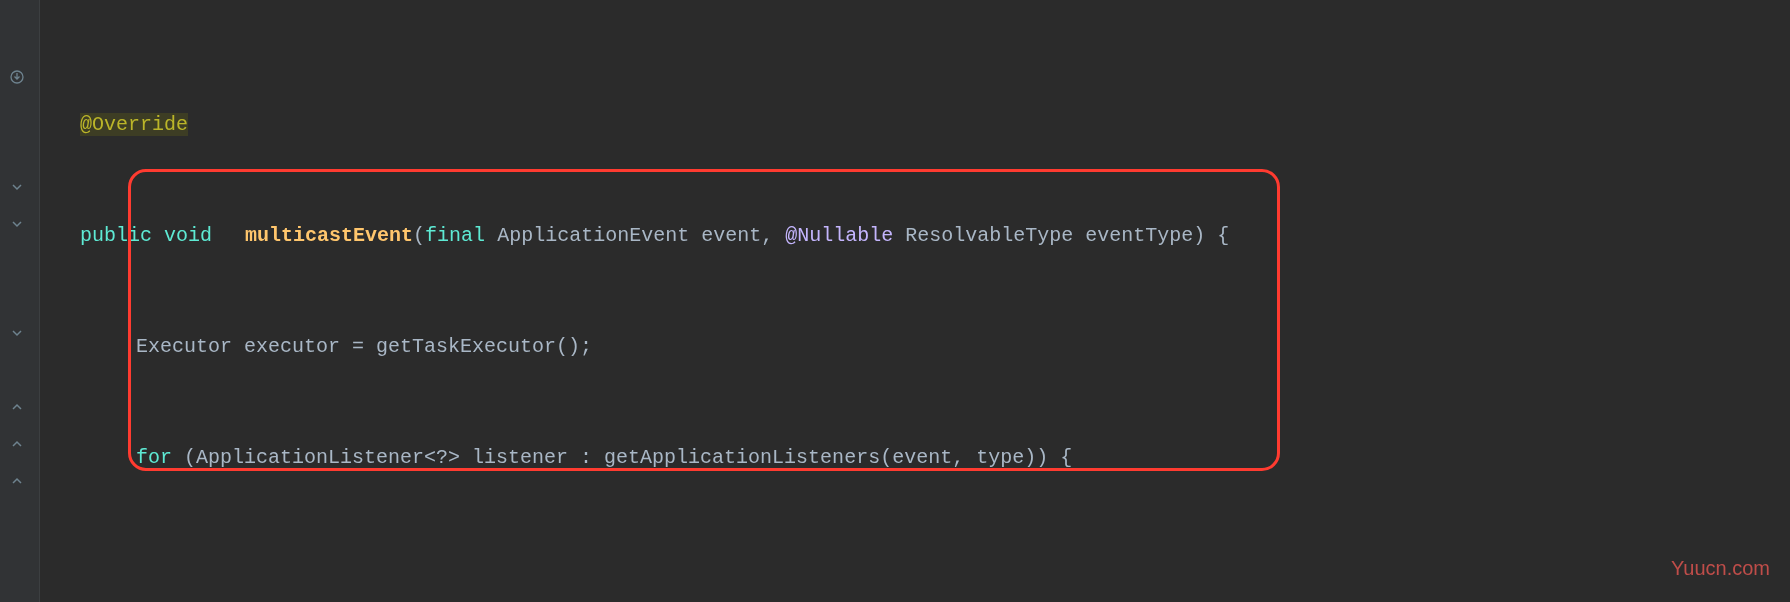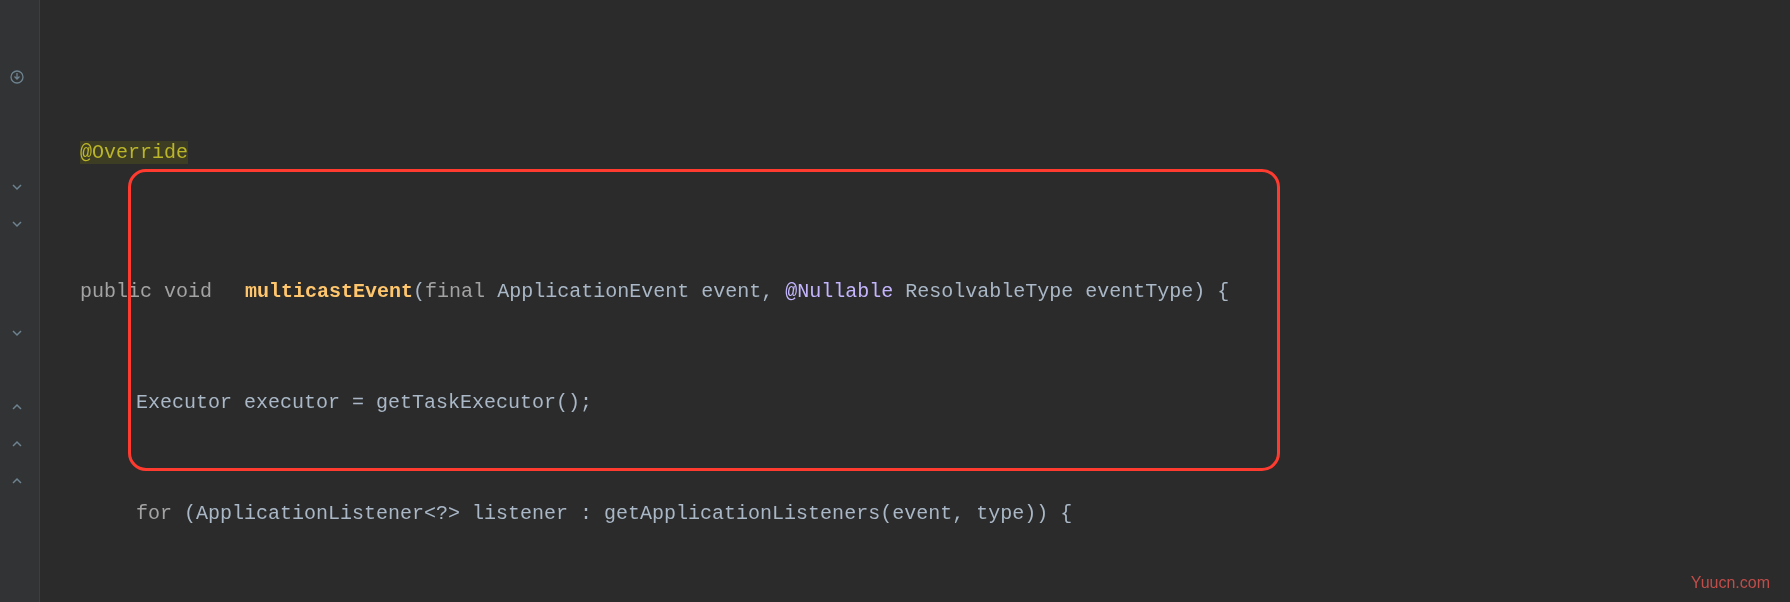--- a/index.html
+++ b/index.html
@@ -36,47 +36,47 @@
   .code-area {
     position: absolute;
     left: 40px;
     top: 32px;
     right: 0;
     padding-left: 40px;
     white-space: pre;
     font-weight: 500;
   }
   .line { display: block; }
-  .indent1 { padding-left: 0; margin-top: 28px; }
+  .indent1 { padding-left: 0; }
   .indent2 { padding-left: 56px; }
 
   .c-annotation { color: #bbb529; background: #3d3d24; }
-  .c-keyword { color: #a3a3a3; }
+  .c-keyword { color: #5eead4; }
   .c-method { color: #ffc66d; font-weight: 600; padding-left: 21px; }
   .c-ann2 { color: #c4b5fd; }
   .c-ident { color: #a9b7c6; text-align: right; }
   .c-punct { color: #a9b7c6; }
 
   .highlight-box {
     position: absolute;
     border: 3px solid #ff3b30;
     border-radius: 18px;
     left: 128px;
     top: 169px;
     width: 1152px;
     height: 302px;
     pointer-events: none;
   }
   .watermark {
     position: absolute;
     right: 20px;
-    bottom: 4px;
+    bottom: 15px;
     color: #d9534f;
     font-family: sans-serif;
-    font-size: 16px;
+    font-size: 20px;
     opacity: 0.85;
   }
 </style>
 </head>
 <body>
 
 <div class="gutter">
   <div class="gutter-icon" style="top:68px">
     <svg viewBox="0 0 14 14">
         <circle cx="7" cy="7" r="6" fill="none" stroke="#6e838f" stroke-width="1.3"></circle>

